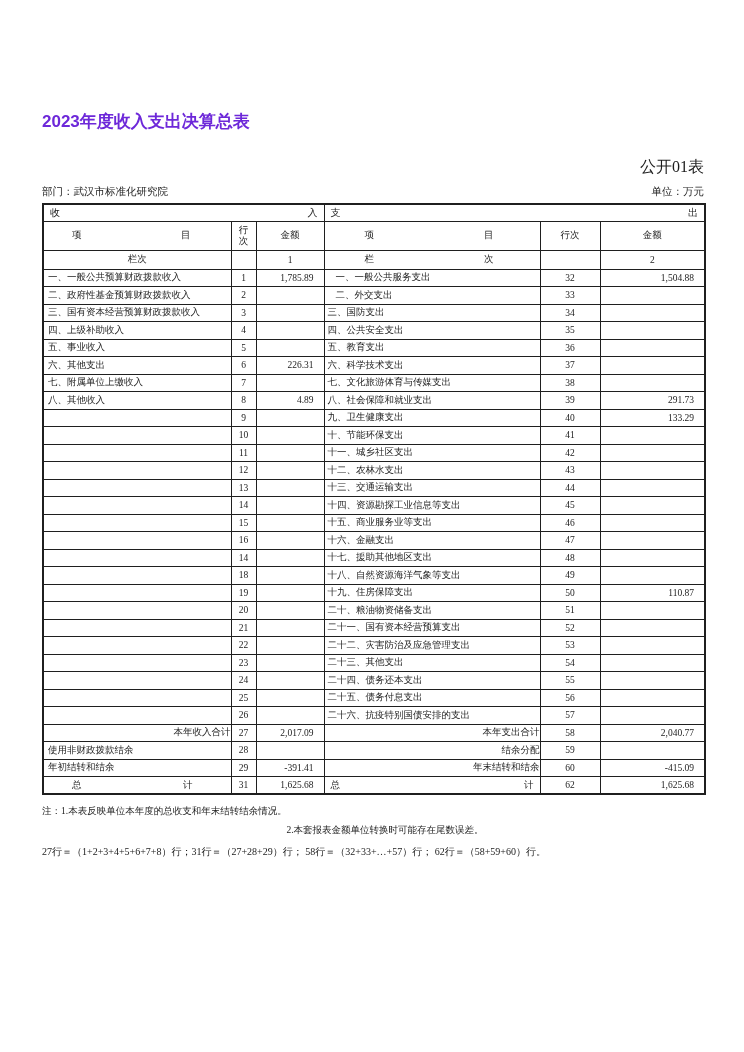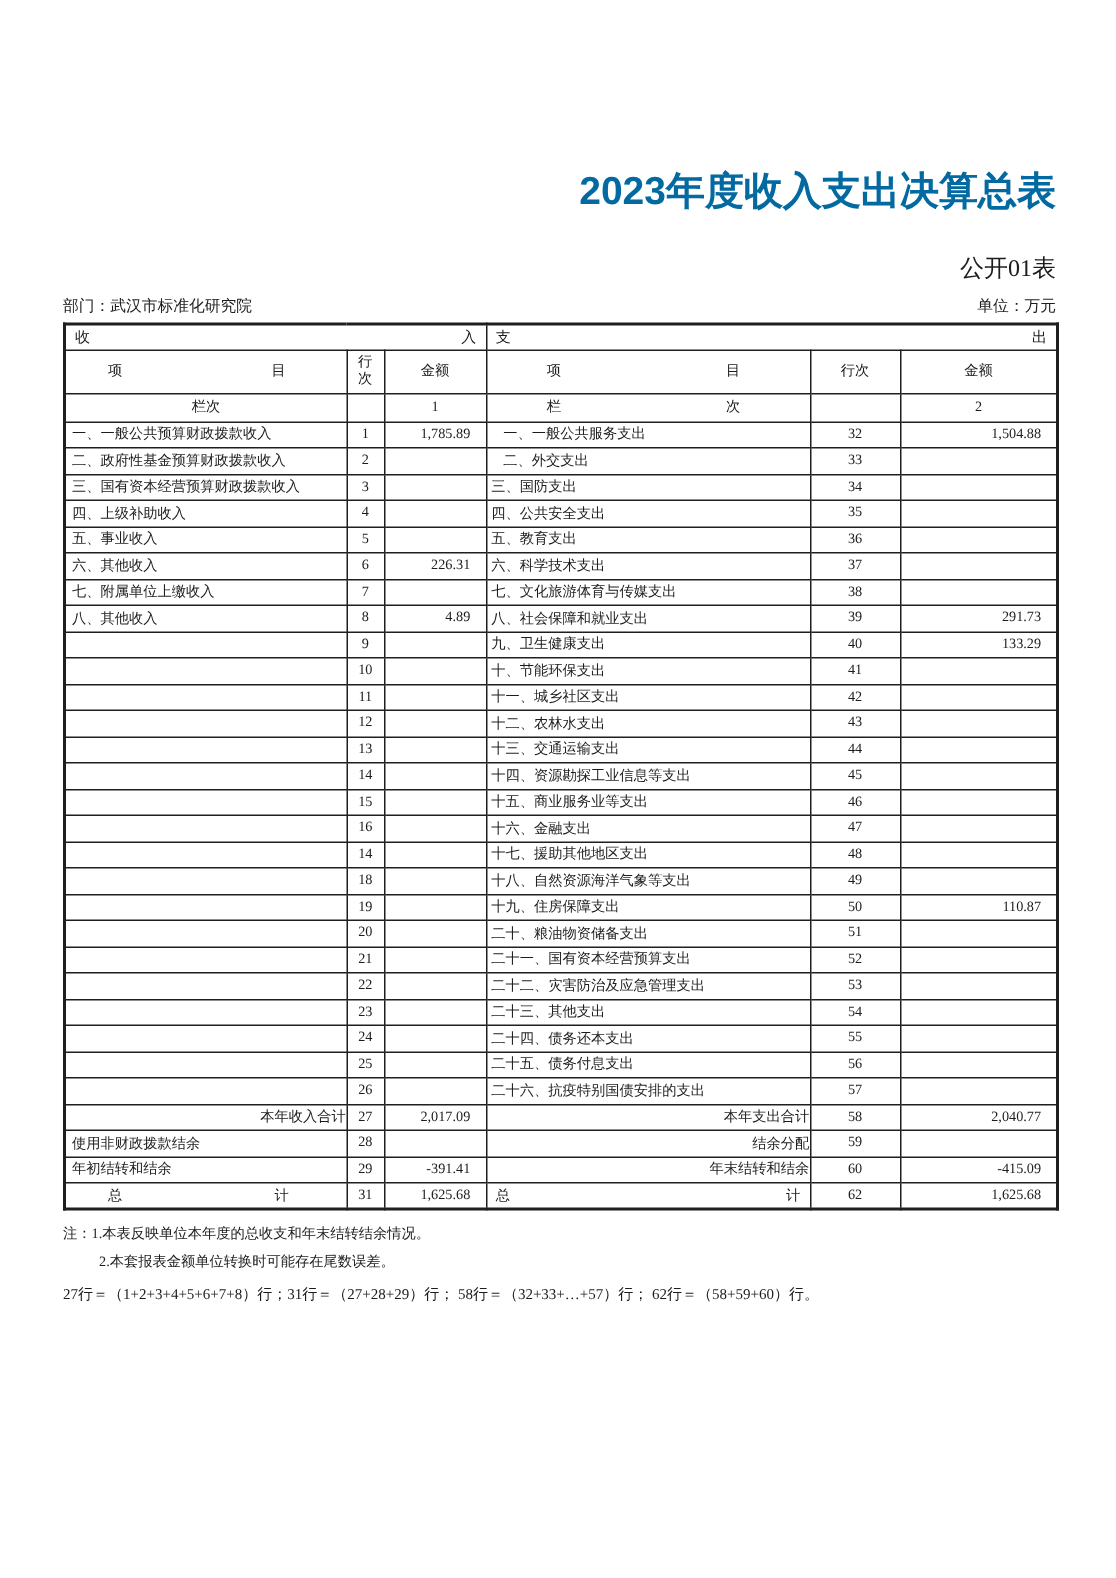--- a/index.html
+++ b/index.html
@@ -9,25 +9,25 @@
     color: #1c1c1c;
     font-family: "Liberation Serif", "DejaVu Serif", serif;
   }
   .sheet {
     width: 744px; height: 1052px;
     padding: 110px 40px 0 42px;
     background: #ffffff;
     overflow: hidden;
   }
   .title {
-    text-align: right;
+    text-align: left;
     font-family: "Liberation Sans", "DejaVu Sans", sans-serif;
     font-weight: 700;
-    font-size: 26px;
-    color: #0369a1;
+    font-size: 17px;
+    color: #6d28d9;
   }
   .form-code {
     text-align: right;
     font-size: 16px;
     margin-top: 24px;
   }
   .meta {
     display: flex;
     justify-content: space-between;
     font-size: 10.5px;
@@ -66,21 +66,21 @@
   .sp-full   { padding: 0 6px; }
   .spread-box { display: flex; justify-content: space-between; width: 100%; }
   .vstack {
     display: inline-block;
     width: 1.15em;
     line-height: 1.15;
     white-space: normal;
     text-align: center;
   }
   .notes { font-size: 9.5px; margin-top: 7px; line-height: 1.95; }
-  .notes .ind2 { padding-left: 24px; }
+  .notes .ind2 { padding-left: 24px; text-align: center; }
   .notes .formula { margin-top: 3px; font-size: 10px; }
 </style>
 </head>
 <body>
 
 <div class="sheet">
 
   <div class="title">2023年度收入支出决算总表</div>
 
   <div class="form-code">公开01表</div>
@@ -181,21 +181,21 @@
         </tr>
         <tr>
           <td class="item il">五、事业收入</td>
           <td class="no">5</td>
           <td class="amt"></td>
           <td class="item ir">五、教育支出</td>
           <td class="no">36</td>
           <td class="amt"></td>
         </tr>
         <tr>
-          <td class="item il">六、其他收入</td>
+          <td class="item il">六、其他支出</td>
           <td class="no">6</td>
           <td class="amt">226.31</td>
           <td class="item ir">六、科学技术支出</td>
           <td class="no">37</td>
           <td class="amt"></td>
         </tr>
         <tr>
           <td class="item il">七、附属单位上缴收入</td>
           <td class="no">7</td>
           <td class="amt"></td>

